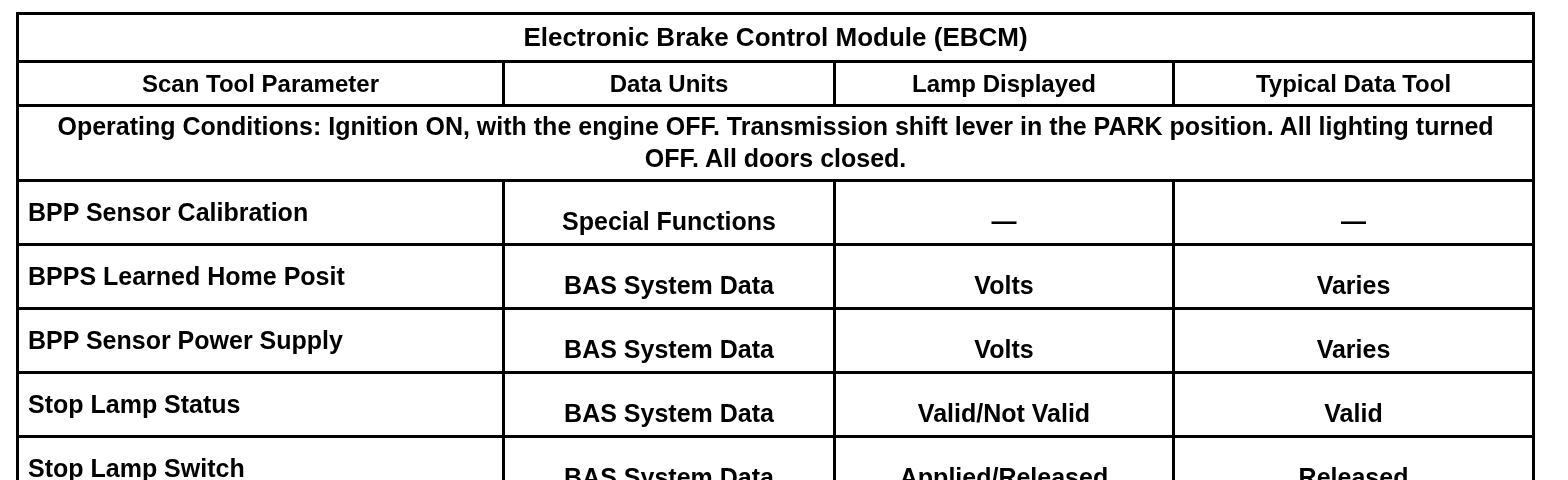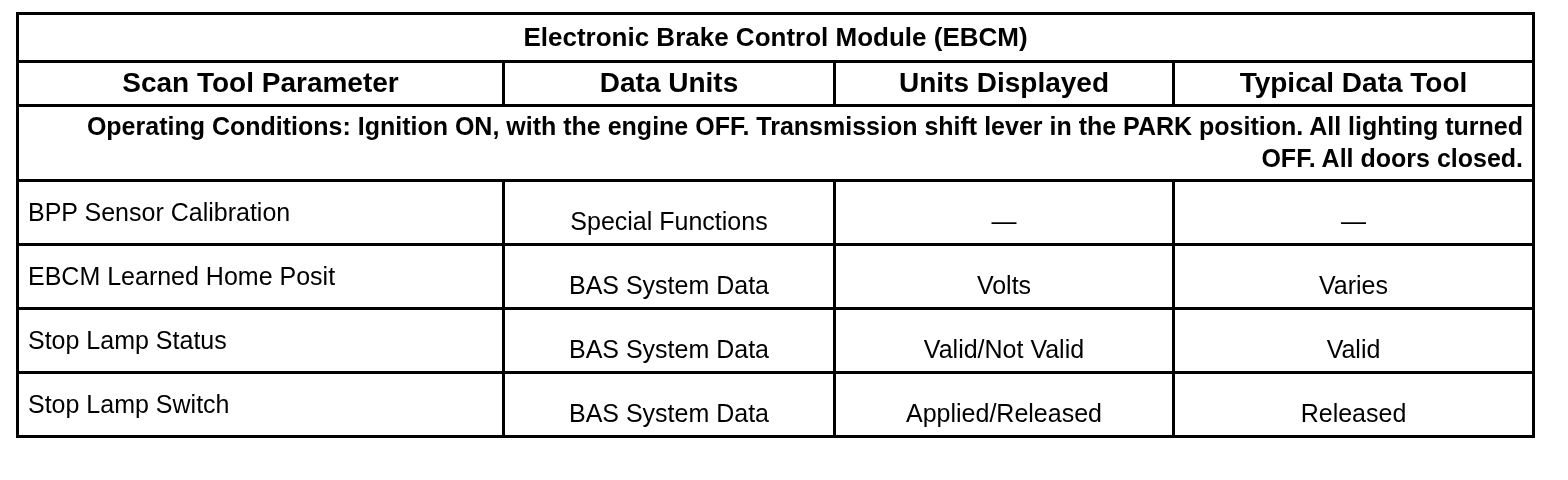--- a/index.html
+++ b/index.html
@@ -62,44 +62,44 @@
     font-size: 26px;
     text-align: center;
     height: 37px;
     display: flex;
     align-items: center;
     justify-content: center;
   }
 
   .colhead-row .cell-inner {
     font-weight: bold;
-    font-size: 28px;
+    font-size: 24px;
     text-align: center;
     height: 33px;
     display: flex;
     align-items: center;
     justify-content: center;
   }
 
   .conditions-row .cell-inner {
     font-weight: bold;
     font-size: 25px;
-    text-align: right;
+    text-align: center;
     white-space: normal;
     line-height: 1.28;
     padding: 3px 9px 5px 9px;
     min-height: 64px;
   }
 
   .data-row .cell-inner {
     height: 35px;
     display: flex;
     align-items: center;
     font-size: 25px;
-    font-weight: normal;
+    font-weight: bold;
   }
   .data-row .param .cell-inner {
     justify-content: flex-start;
     padding-left: 9px;
   }
   .data-row .ctr .cell-inner {
     justify-content: center;
     margin-top: 18px;
   }
 </style>
@@ -124,21 +124,21 @@
         </tr>
 
         <tr class="colhead-row">
           <td>
             <div class="cell-inner">Scan Tool Parameter</div>
           </td>
           <td>
             <div class="cell-inner">Data Units</div>
           </td>
           <td>
-            <div class="cell-inner">Units Displayed</div>
+            <div class="cell-inner">Lamp Displayed</div>
           </td>
           <td>
             <div class="cell-inner">Typical Data Tool</div>
           </td>
         </tr>
 
         <tr class="conditions-row">
           <td colspan="4">
             <div class="cell-inner">Operating Conditions: Ignition ON, with the engine OFF. Transmission shift lever in the PARK position. All lighting turned OFF. All doors closed.</div>
           </td>
@@ -156,33 +156,47 @@
           </td>
           <td class="ctr">
             <div class="cell-inner">—</div>
           </td>
         </tr>
 
 
 
         <tr class="data-row">
           <td class="param">
-            <div class="cell-inner">EBCM Learned Home Posit</div>
+            <div class="cell-inner">BPPS Learned Home Posit</div>
           </td>
           <td class="ctr">
             <div class="cell-inner">BAS System Data</div>
           </td>
           <td class="ctr">
             <div class="cell-inner">Volts</div>
           </td>
           <td class="ctr">
             <div class="cell-inner">Varies</div>
           </td>
         </tr>
 
+        <tr class="data-row">
+          <td class="param">
+            <div class="cell-inner">BPP Sensor Power Supply</div>
+          </td>
+          <td class="ctr">
+            <div class="cell-inner">BAS System Data</div>
+          </td>
+          <td class="ctr">
+            <div class="cell-inner">Volts</div>
+          </td>
+          <td class="ctr">
+            <div class="cell-inner">Varies</div>
+          </td>
+        </tr>
 
         <tr class="data-row">
           <td class="param">
             <div class="cell-inner">Stop Lamp Status</div>
           </td>
           <td class="ctr">
             <div class="cell-inner">BAS System Data</div>
           </td>
           <td class="ctr">
             <div class="cell-inner">Valid/Not Valid</div>

